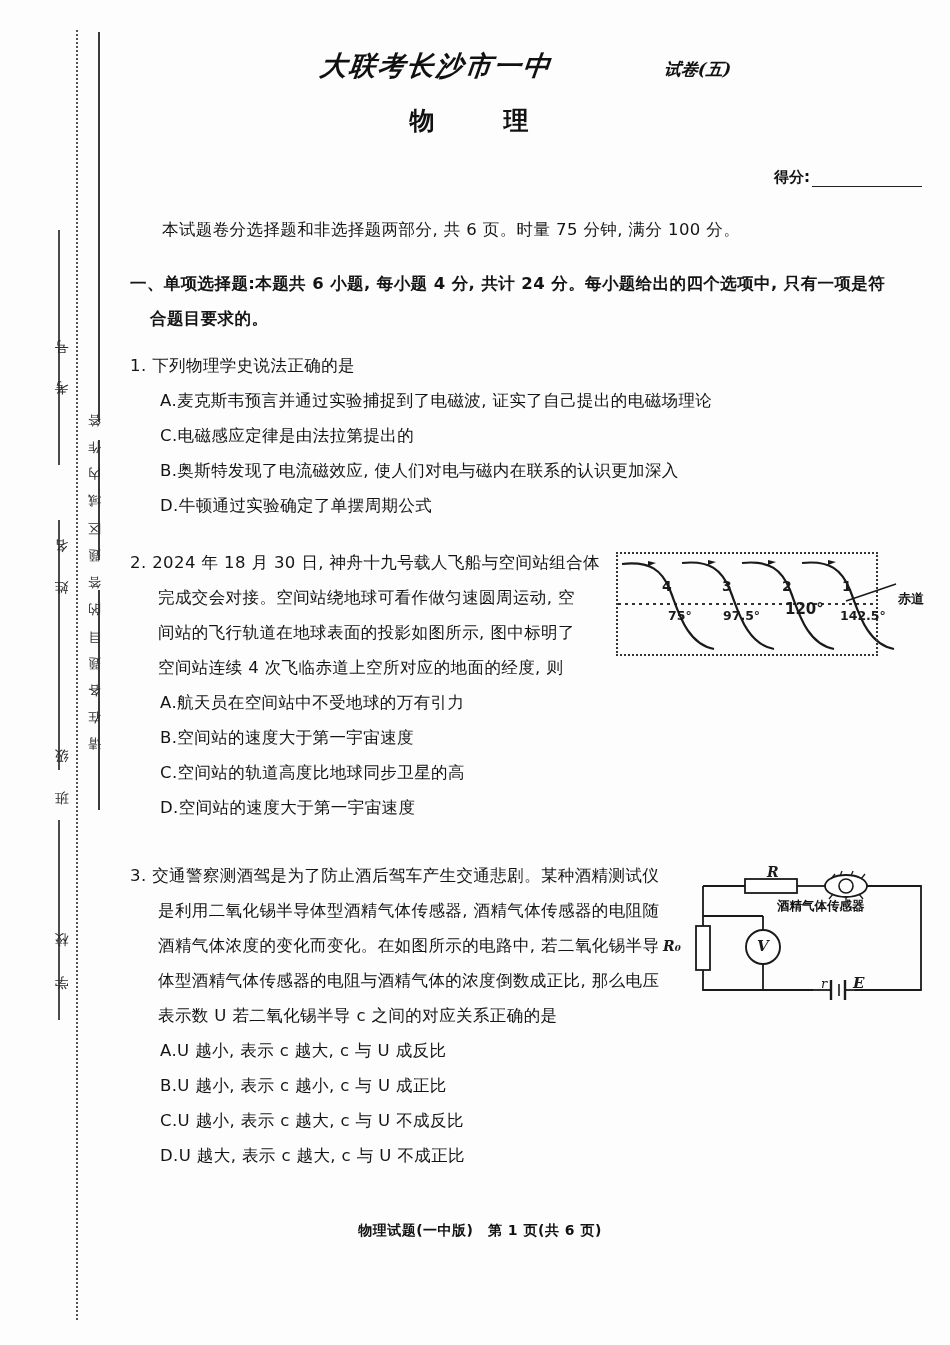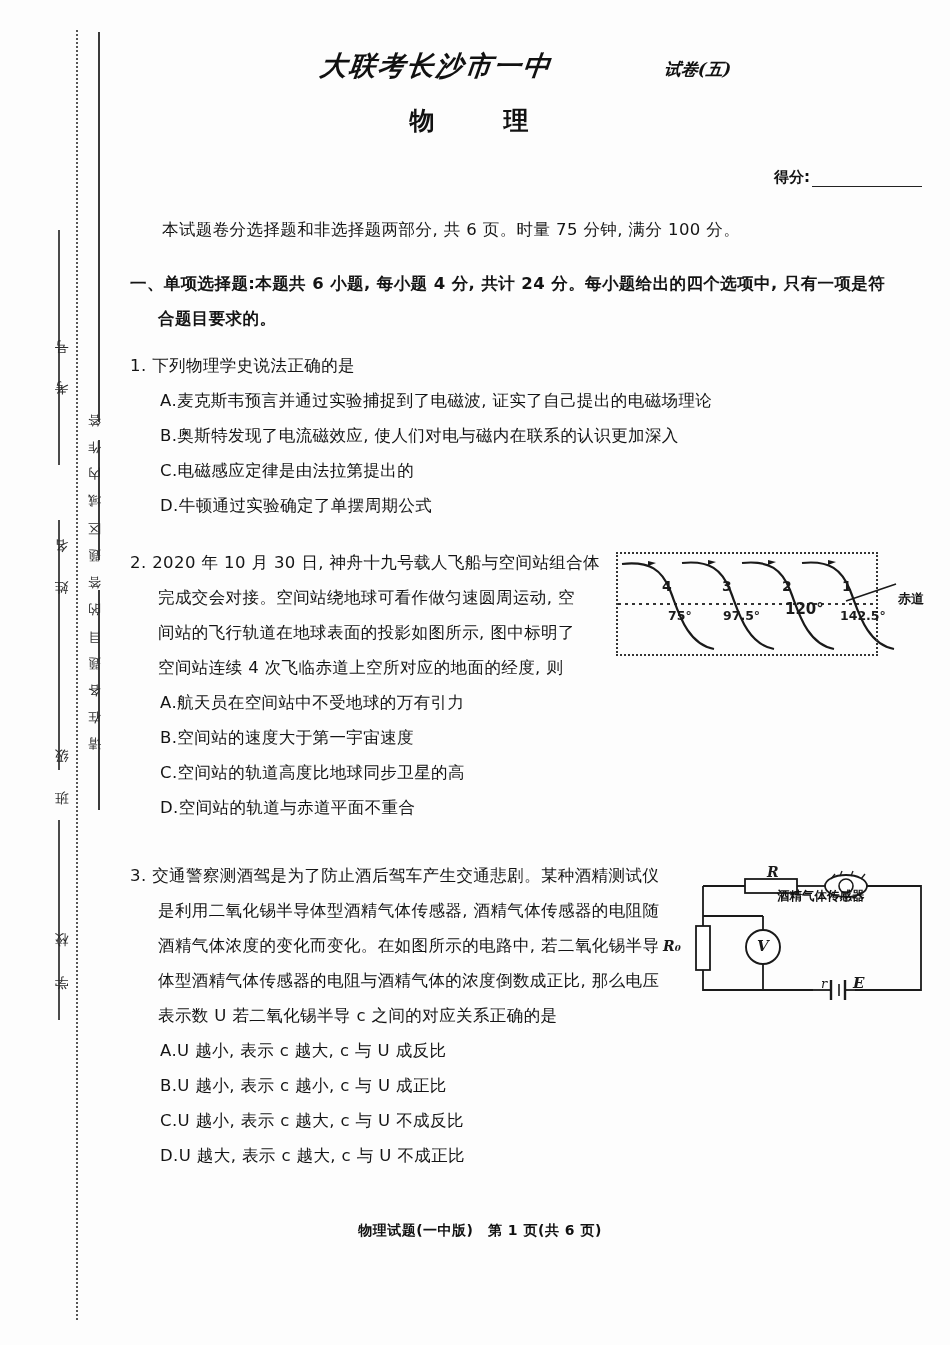--- a/index.html
+++ b/index.html
@@ -171,21 +171,21 @@
     color: #141414;
     letter-spacing: 0.4px;
   }
   .instr {
     left: 32px; top: 212px; width: 740px;
   }
   .sec-head {
     left: 0; top: 266px; width: 790px;
     font-weight: bold;
   }
-  .sec-head .cont { display: block; margin-left: 28px; }
+  .sec-head .cont { display: block; margin-left: 20px; }
 
   .q { position: absolute; width: 790px; }
   .q-num { font-size: 16.5px; }
   .q-line { display: block; }
   .q-body { margin-left: 28px; display: block; }
   .opt { display: block; margin-left: 30px; }
 
   .q1 { top: 348px; }
   .q2 { top: 545px; }
   .q3 { top: 858px; }
@@ -216,21 +216,21 @@
   }
 
   
   .fig-circuit {
     position: absolute;
     left: 555px; top: 868px;
     width: 262px; height: 150px;
   }
   .sensor-label {
     position: absolute;
-    left: 92px; top: 20px;
+    left: 92px; top: 30px;
     font-size: 12.5px;
     font-weight: bold;
     color: #111;
     white-space: nowrap;
   }
 
   
   .footer {
     position: absolute;
     left: 0; top: 1222px;
@@ -286,37 +286,37 @@
       <span>一、</span><span>单项选择题:</span><span>本题共 6 小题, 每小题 4 分, 共计 24 分。每小题给出的四个选项中, 只有一项是符</span>
       <span class="cont">合题目要求的。</span>
     </div>
 
     <div class="para q q1">
       <span class="q-line">
         <span class="q-num">1.</span>
         <span>下列物理学史说法正确的是</span>
       </span>
       <span class="opt">A.麦克斯韦预言并通过实验捕捉到了电磁波, 证实了自己提出的电磁场理论</span>
+      <span class="opt">C.电磁感应定律是由法拉第提出的</span>
       <span class="opt">B.奥斯特发现了电流磁效应, 使人们对电与磁内在联系的认识更加深入</span>
-      <span class="opt">C.电磁感应定律是由法拉第提出的</span>
       <span class="opt">D.牛顿通过实验确定了单摆周期公式</span>
     </div>
 
     <div class="para q q2 narrow">
       <span class="q-line">
         <span class="q-num">2.</span>
-        <span>2020 年 10 月 30 日, 神舟十九号载人飞船与空间站组合体</span>
+        <span>2024 年 18 月 30 日, 神舟十九号载人飞船与空间站组合体</span>
       </span>
       <span class="q-body">完成交会对接。空间站绕地球可看作做匀速圆周运动, 空</span>
       <span class="q-body">间站的飞行轨道在地球表面的投影如图所示, 图中标明了</span>
       <span class="q-body">空间站连续 4 次飞临赤道上空所对应的地面的经度, 则</span>
       <span class="opt">A.航天员在空间站中不受地球的万有引力</span>
       <span class="opt">B.空间站的速度大于第一宇宙速度</span>
       <span class="opt">C.空间站的轨道高度比地球同步卫星的高</span>
-      <span class="opt">D.空间站的轨道与赤道平面不重合</span>
+      <span class="opt">D.空间站的速度大于第一宇宙速度</span>
     </div>
 
     <div class="fig-orbit">
       <div class="frame"></div>
       <svg width="310" height="115" viewBox="0 0 310 115">
 
         <line x1="8" y1="56" x2="268" y2="56" stroke="#333" stroke-width="2" stroke-dasharray="3 4"></line>
 
         <g fill="none" stroke="#1a1a1a" stroke-width="2.2">
           <path d="M12,16 C40,13 52,22 60,42 C68,62 76,96 104,101"></path>

